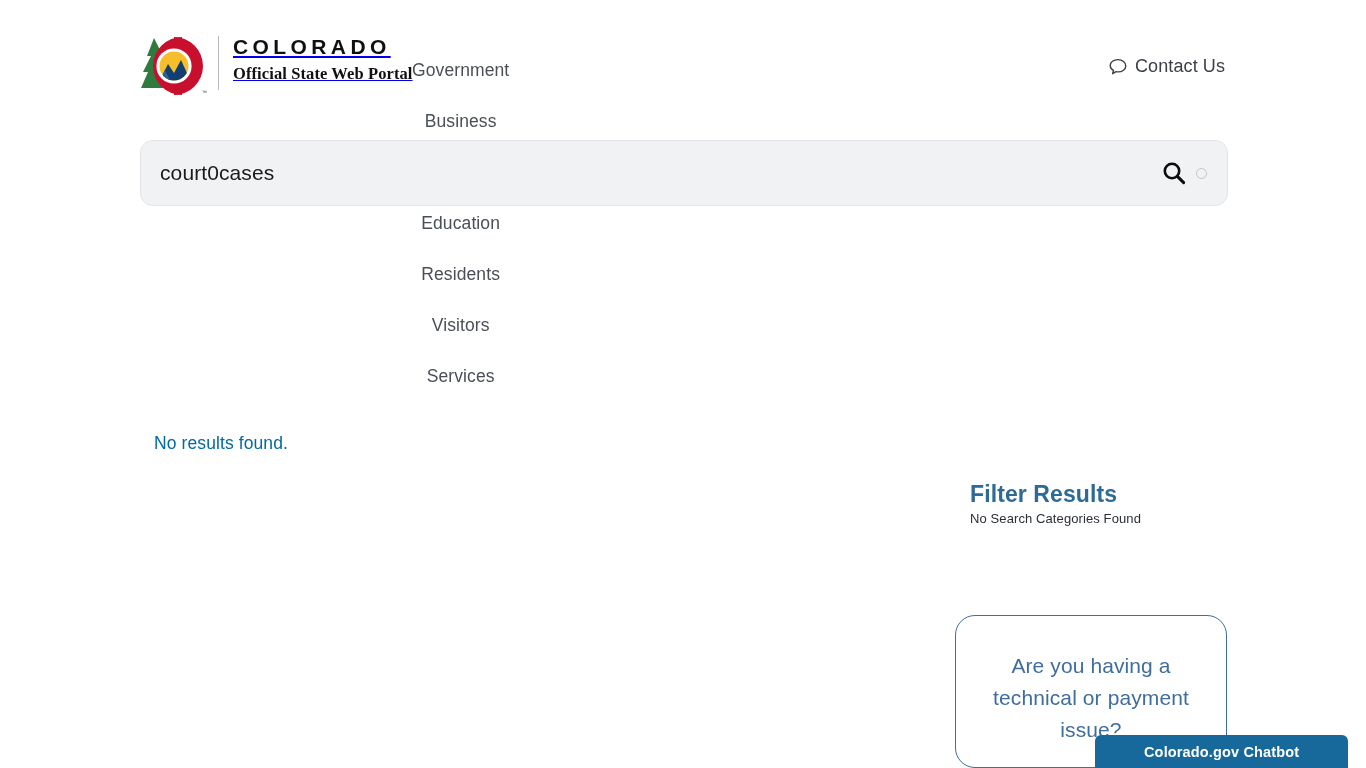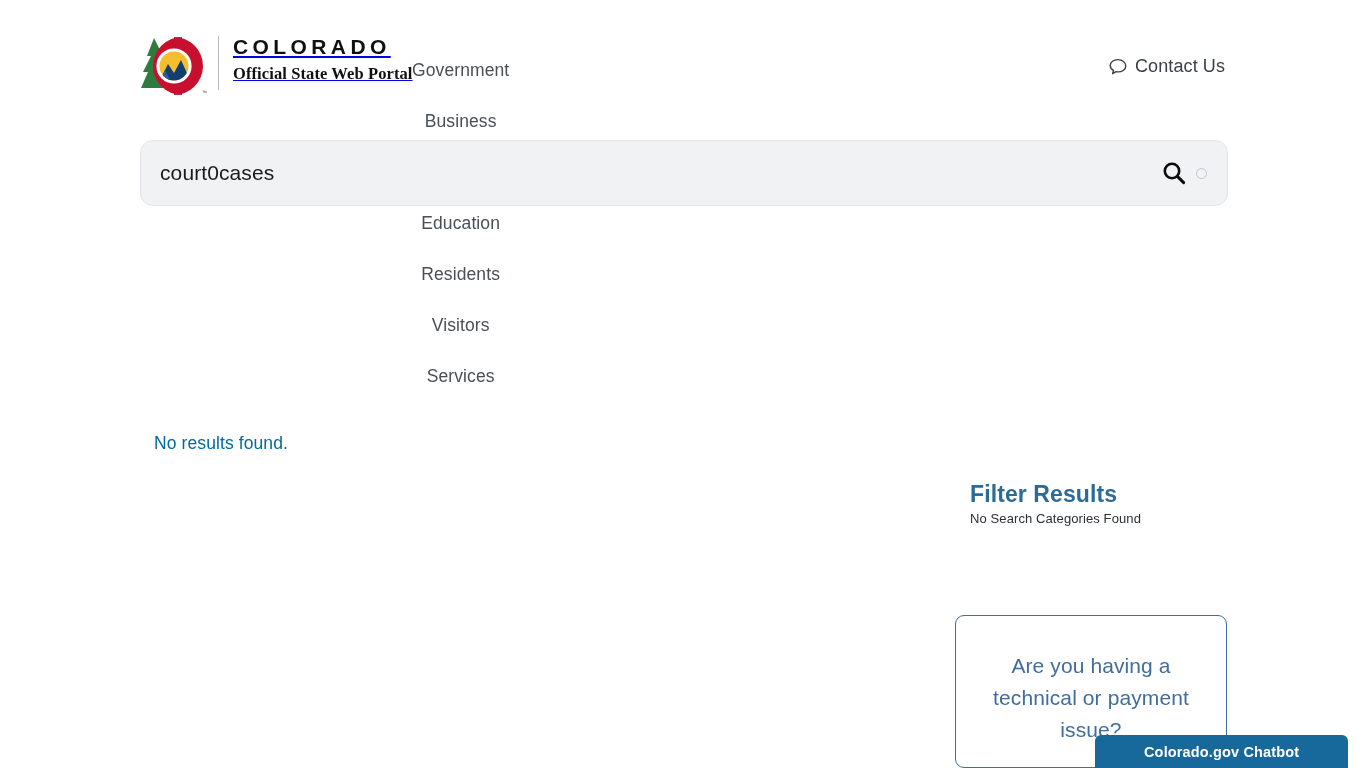--- a/index.html
+++ b/index.html
@@ -226,21 +226,21 @@
     letter-spacing: 0.1px;
   }
 
   .promo-card {
     position: absolute;
     left: 955px;
     top: 615px;
     width: 272px;
     height: 153px;
     border: 1.5px solid #3f6d9e;
-    border-radius: 9px;
+    border-radius: 20px;
     background: #ffffff;
     overflow: hidden;
   }
   .promo-text {
     padding: 34px 22px 0 22px;
     text-align: center;
     font-size: 21px;
     line-height: 32px;
     color: #3f6d9e;
     letter-spacing: 0.1px;

